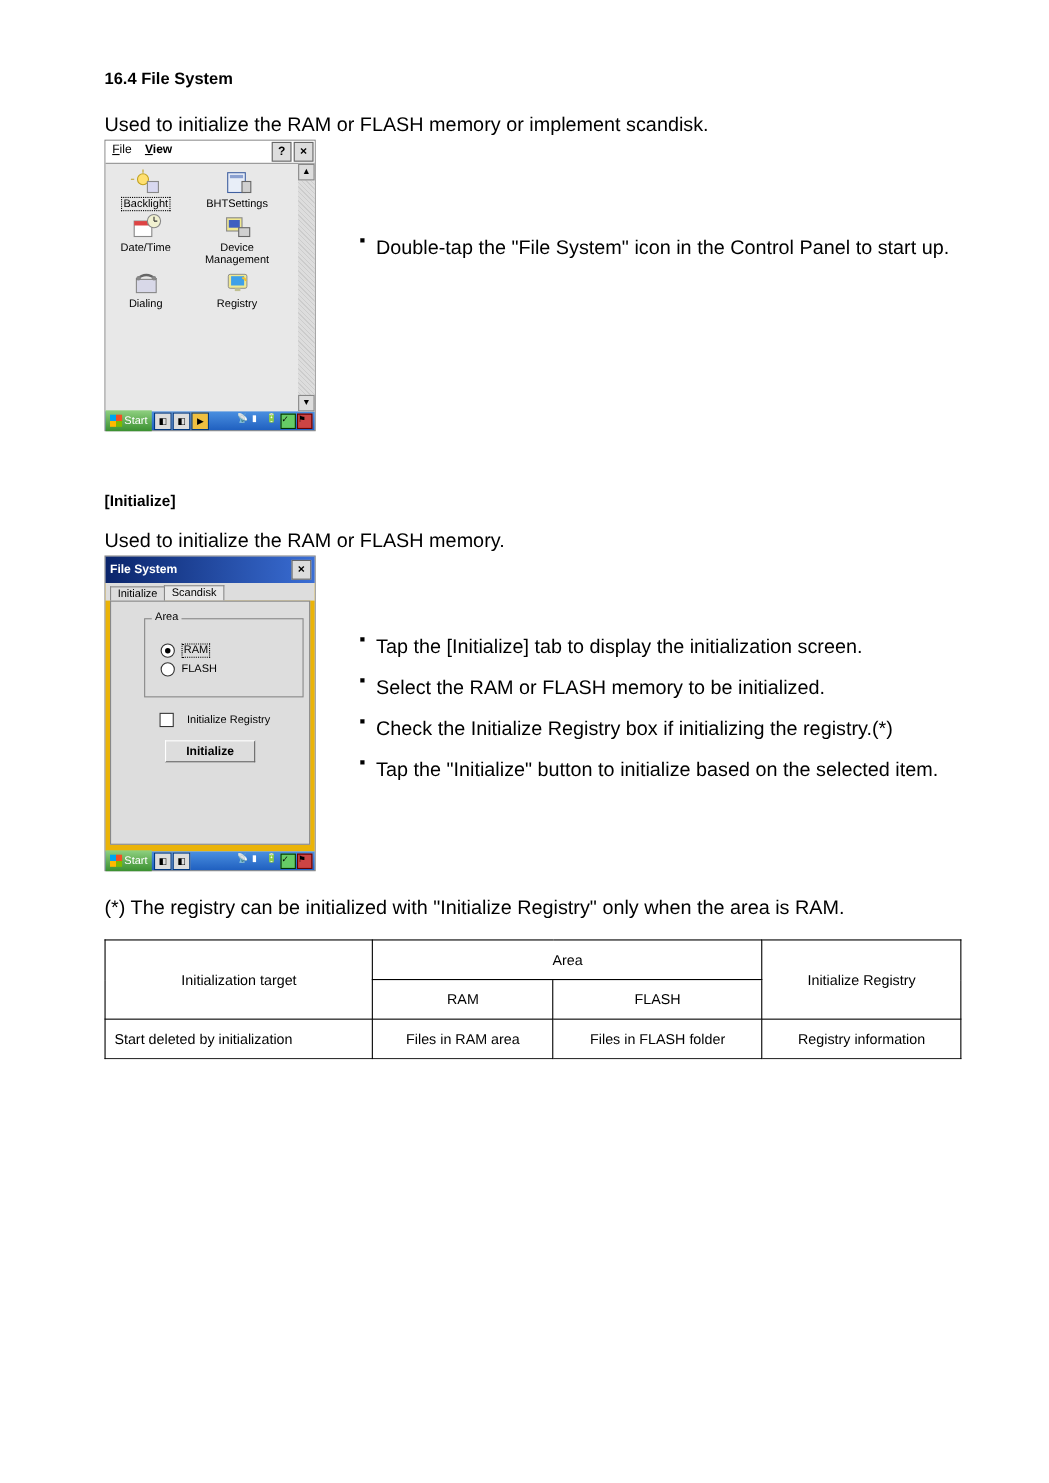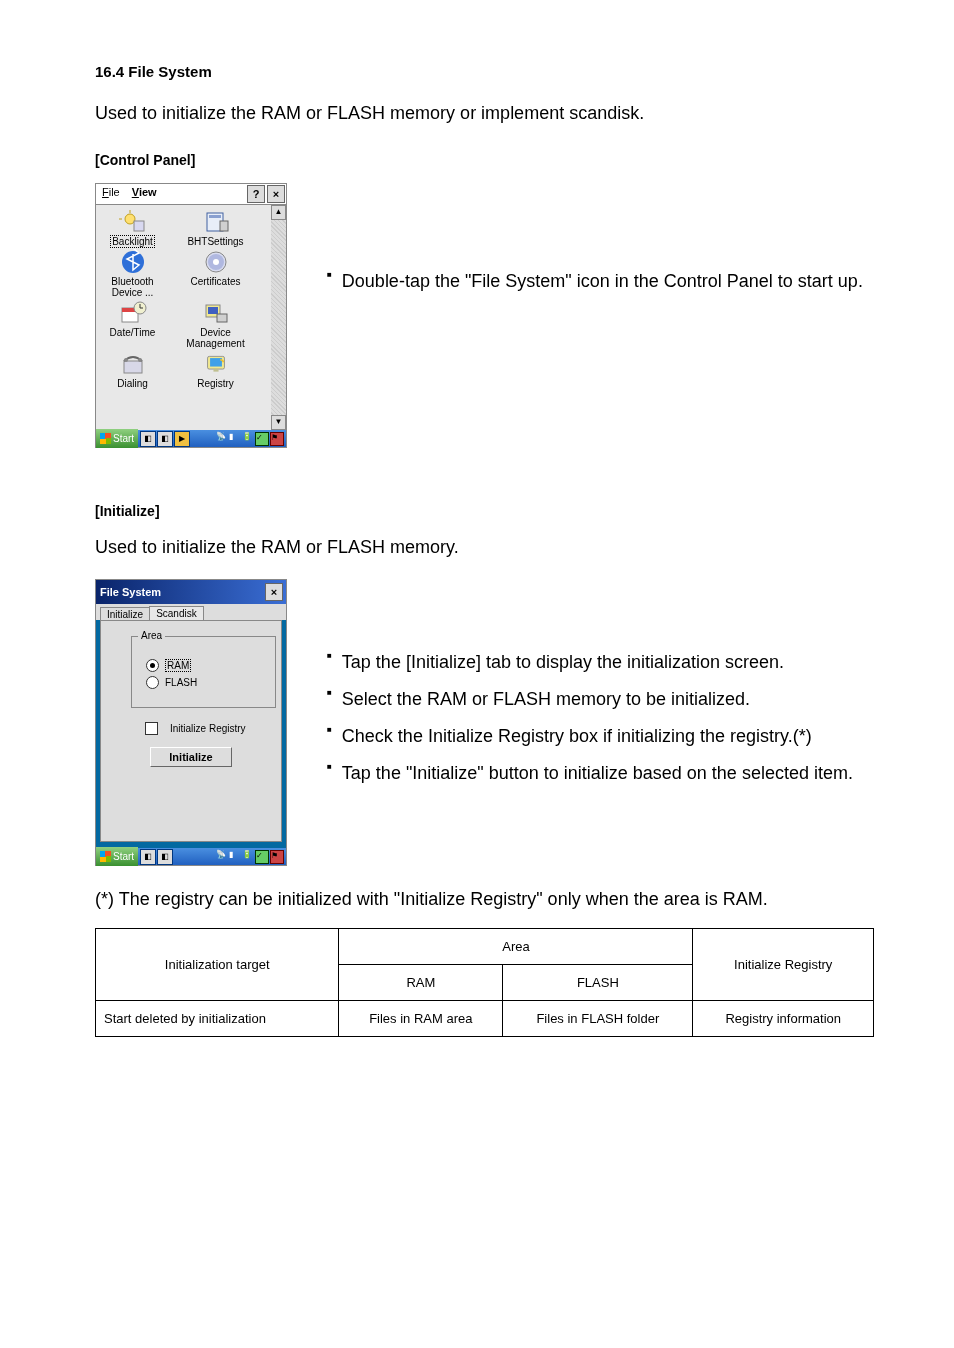--- a/index.html
+++ b/index.html
@@ -50,21 +50,20 @@
 .dotsel{border:1px dotted #000;padding:0 1px}
 .svg-display{width:26px;height:22px}
 </style>
 </head>
 <body>
 
 <div class="page">
   <div class="section-title">16.4 File System</div>
   <div class="desc">Used to initialize the RAM or FLASH memory or implement scandisk.</div>
 
-  <div class="subsec" style="margin-top:25px">[Control Panel]</div>
 
   <div class="layout">
 
     <div class="window">
       <div class="win-titlebar">
         <div class="menuitem"><span class="underline">F</span><span>ile</span></div>
         <div class="menuitem" style="font-weight:bold"><span class="underline">V</span>iew</div>
         <div style="flex:1"></div>
         <div class="tb-btn">?</div>
         <div class="tb-btn">×</div>
@@ -84,36 +83,20 @@
                   <svg viewBox="0 0 30 26">
                     <rect x="6" y="4" width="16" height="18" fill="#e8eef8" stroke="#4060a0"></rect>
                     <rect x="8" y="6" width="12" height="3" fill="#8aa0d0"></rect>
                     <rect x="19" y="12" width="8" height="10" fill="#d0d0d0" stroke="#666"></rect>
                   </svg>
                 </div><span>BHTSettings</span></div>
           </div>
           <div class="irow">
             <div class="icell"><div class="icn">
                   <svg viewBox="0 0 30 26">
-                    <circle cx="15" cy="13" r="11" fill="#2e6fd8"></circle>
-                    <path d="M15 5v16l6-5-12-6 12-6-6-5" fill="none" stroke="#fff" stroke-width="1.5"></path>
-                  </svg>
-                </div><span style="white-space:pre-line">Bluetooth
-Device ...</span></div>
-            <div class="icell"><div class="icn">
-                  <svg viewBox="0 0 30 26">
-                    <circle cx="15" cy="13" r="10" fill="#d8dcf0" stroke="#888"></circle>
-                    <path d="M15 5a8 8 0 010 16a8 8 0 010-16" fill="#b0b8e0"></path>
-                    <circle cx="15" cy="13" r="3" fill="#fff"></circle>
-                  </svg>
-                </div><span>Certificates</span></div>
-          </div>
-          <div class="irow">
-            <div class="icell"><div class="icn">
-                  <svg viewBox="0 0 30 26">
                     <rect x="4" y="8" width="16" height="14" fill="#fff" stroke="#888"></rect>
                     <rect x="4" y="8" width="16" height="4" fill="#d44"></rect>
                     <circle cx="22" cy="8" r="6" fill="#f0f0d0" stroke="#888"></circle>
                     <line x1="22" y1="8" x2="22" y2="4" stroke="#333"></line>
                     <line x1="22" y1="8" x2="25" y2="8" stroke="#333"></line>
                   </svg>
                 </div><span>Date/Time</span></div>
             <div class="icell"><div class="icn">
                   <svg viewBox="0 0 30 26">
                     <rect x="5" y="5" width="14" height="12" fill="#f0e890" stroke="#888"></rect>
@@ -171,29 +154,29 @@
       <div class="bullet-row">
           <span class="sq">■</span>
           <span class="desc">Double-tap the "File System" icon in the Control Panel to start up.</span>
         </div>
     </div>
   </div>
 
   <div class="subsec" style="margin-top:55px">[Initialize]</div>
   <div class="desc">Used to initialize the RAM or FLASH memory.</div>
 
-  <div class="layout" style="margin-top:18px">
+  <div class="layout" style="">
 
     <div class="window">
       <div class="win2-title">
         <span>File System</span>
         <div style="flex:1"></div>
         <div class="tb-btn" style="color:#000">×</div>
       </div>
-      <div style="background:#0369a1">
+      <div style="background:#eab308">
         <div class="tabs">
           <div class="tab active">Initialize</div>
           <div class="tab inactive">Scandisk</div>
         </div>
         <div class="tab-body">
           <div class="fieldset">
             <div class="legend">Area</div>
             <label class="radio">
                 <span class="rc on"></span>
                 <span class="dotsel">RAM</span>

